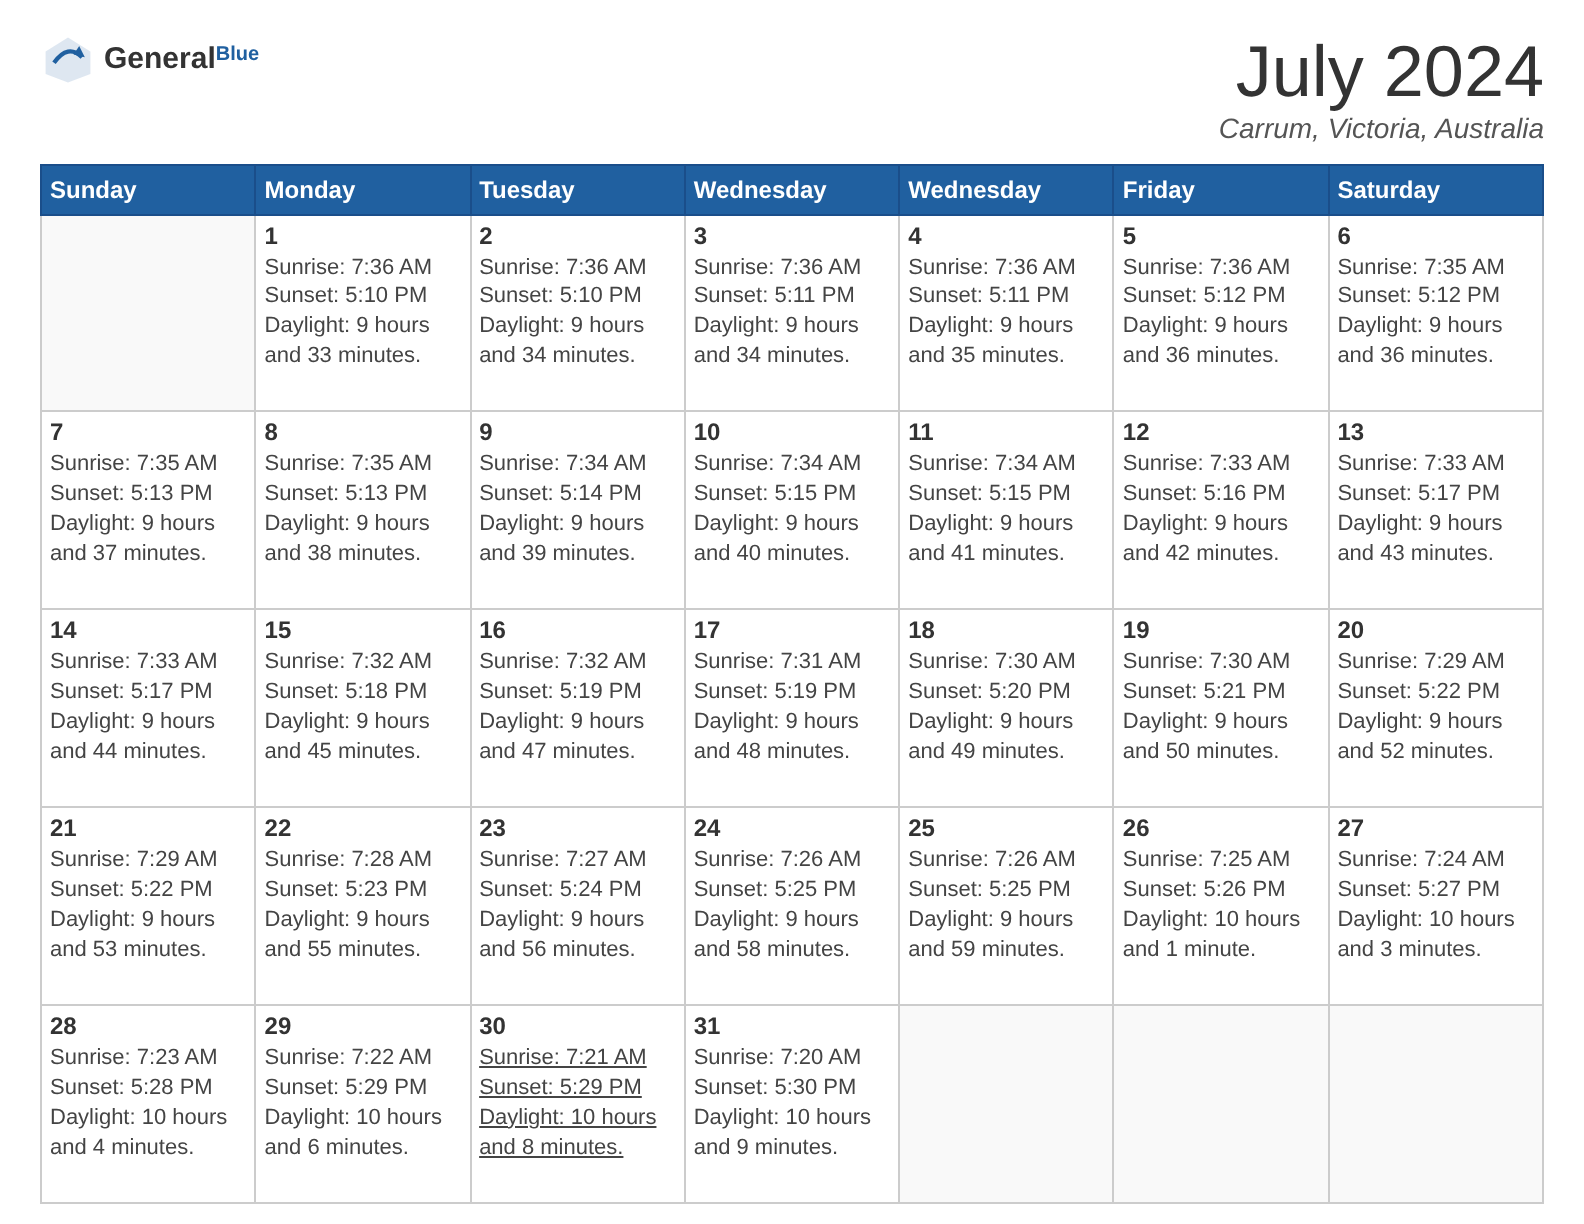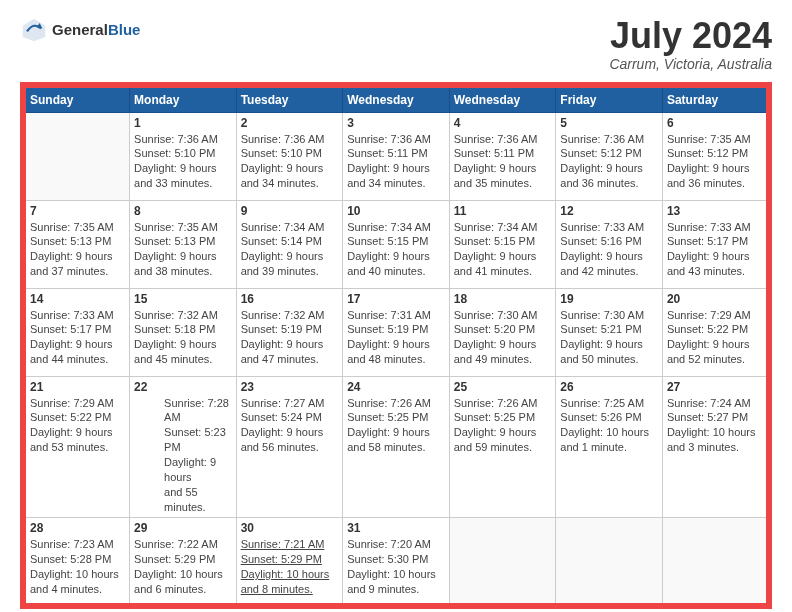--- a/index.html
+++ b/index.html
@@ -32,45 +32,45 @@
       display: flex;
       flex-direction: row;
       line-height: 1.1;
     }
     .logo-general {
       font-size: 15px;
       font-weight: bold;
       color: #333;
     }
     .logo-blue {
-      font-size: 15px;
+      font-size: 10px;
       font-weight: bold;
       color: #2060a0;
     }
     .logo-icon {
       width: 28px;
       height: 28px;
     }
     .title-block {
       text-align: right;
     }
     .title-month {
       font-size: 36px;
-      font-weight: bold;
+      font-weight: normal;
       color: #333;
       line-height: 1.1;
     }
     .title-location {
       font-size: 14px;
       color: #555;
       font-style: italic;
     }
     .calendar {
       flex: 1;
-      border: 6px solid #ef4444;
+      border: 1px solid #ef4444;
       border-collapse: collapse;
       width: 100%;
       table-layout: fixed;
     }
     .calendar th {
       background: #2060a0;
       color: #fff;
       font-size: 12px;
       font-weight: bold;
       padding: 5px 4px;
@@ -290,21 +290,21 @@
         <tr>
           <td>
             <span class="day-num">21</span>
             <div class="day-info" style="white-space: pre-line;">Sunrise: 7:29 AM
 Sunset: 5:22 PM
 Daylight: 9 hours
 and 53 minutes.</div>
           </td>
           <td>
             <span class="day-num">22</span>
-            <div class="day-info" style="white-space: pre-line; margin-left: 30px;">Sunrise: 7:28 AM
+            <div class="day-info" style="white-space: pre-line;">Sunrise: 7:28 AM
 Sunset: 5:23 PM
 Daylight: 9 hours
 and 55 minutes.</div>
           </td>
           <td>
             <span class="day-num">23</span>
             <div class="day-info" style="white-space: pre-line;">Sunrise: 7:27 AM
 Sunset: 5:24 PM
 Daylight: 9 hours
 and 56 minutes.</div>

